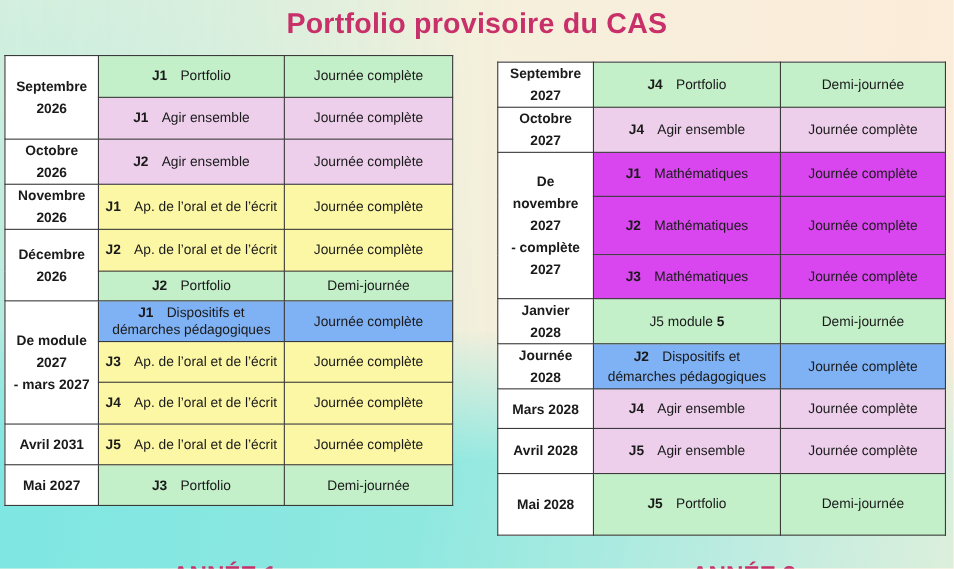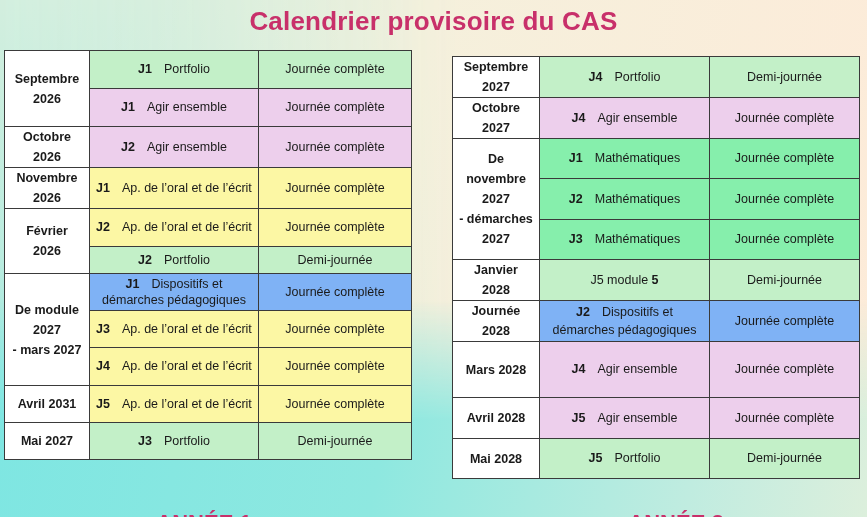--- a/index.html
+++ b/index.html
@@ -39,31 +39,31 @@
   .sched td {
     border:1px solid #3a3a3a; padding:0; text-align:center; vertical-align:middle;
     line-height:19px;
   }
   .sched td.month { background:#ffffff; font-weight:bold; font-size:12.5px; line-height:20px; }
   .sched td .code { font-weight:bold; margin-right:12px; }
   .c-green  { background:#c3f0c8; }
   .c-pink   { background:#edcfec; }
   .c-yellow { background:#fcf7a4; }
   .c-blue   { background:#7fb2f5; }
-  .c-cyan   { background:#86efac;margin-left:35px; }
+  .c-cyan   { background:#d946ef;margin-left:35px; }
   .b { font-weight:bold; }
   .left-just { text-align:left !important; padding-left:6px !important; }
 </style>
 </head>
 <body>
 
 <div class="left-band"></div>
 <div class="bottom-band"></div>
 
-<div class="title">Calendrier provisoire du CAS</div>
+<div class="title">Portfolio provisoire du CAS</div>
 
 <table class="sched" style="left:4px; top:50px; width:407px;">
   <colgroup>
       <col style="width:85px">
       <col style="width:169px">
       <col style="width:153px">
     </colgroup>
 
   <tbody>
       <tr style="height:38px">
@@ -92,21 +92,21 @@
     <td class="month">
       <span>Novembre</span><br>
       <span>2026</span>
     </td>
     <td class="c-yellow left-just"><span class="code">J1</span><span>Ap. de l’oral et de l’écrit</span></td>
     <td class="c-yellow">Journée complète</td>
   </tr>
 
   <tr style="height:38px">
     <td class="month" rowspan="2">
-      <span>Février</span><br>
+      <span>Décembre</span><br>
       <span>2026</span>
     </td>
     <td class="c-yellow left-just"><span class="code">J2</span><span>Ap. de l’oral et de l’écrit</span></td>
     <td class="c-yellow">Journée complète</td>
   </tr>
   <tr style="height:27px">
     <td class="c-green"><span class="code">J2</span><span>Portfolio</span></td>
     <td class="c-green">Demi-journée</td>
   </tr>
 
@@ -166,27 +166,27 @@
     </td>
     <td class="c-pink"><span class="code">J4</span><span>Agir ensemble</span></td>
     <td class="c-pink">Journée complète</td>
   </tr>
 
   <tr style="height:40px">
     <td class="month" rowspan="3">
       <span>De</span><br>
       <span>novembre</span><br>
       <span>2027</span><br>
-      <span>- démarches</span><br>
+      <span>- complète</span><br>
       <span>2027</span>
     </td>
     <td class="c-cyan"><span class="code">J1</span><span>Mathématiques</span></td>
     <td class="c-cyan">Journée complète</td>
   </tr>
-  <tr style="height:41px">
+  <tr style="height:53px">
     <td class="c-cyan"><span class="code">J2</span><span>Mathématiques</span></td>
     <td class="c-cyan">Journée complète</td>
   </tr>
   <tr style="height:40px">
     <td class="c-cyan"><span class="code">J3</span><span>Mathématiques</span></td>
     <td class="c-cyan">Journée complète</td>
   </tr>
 
   <tr style="height:40px">
     <td class="month">
@@ -199,33 +199,33 @@
 
   <tr style="height:41px">
     <td class="month">
       <span>Journée</span><br>
       <span>2028</span>
     </td>
     <td class="c-blue" style="line-height:18px"><span class="code">J2</span><span>Dispositifs et</span><br><span>démarches pédagogiques</span></td>
     <td class="c-blue">Journée complète</td>
   </tr>
 
-  <tr style="height:56px">
+  <tr style="height:36px">
     <td class="month">Mars 2028</td>
     <td class="c-pink"><span class="code">J4</span><span>Agir ensemble</span></td>
     <td class="c-pink">Journée complète</td>
   </tr>
 
   <tr style="height:41px">
     <td class="month">Avril 2028</td>
     <td class="c-pink"><span class="code">J5</span><span>Agir ensemble</span></td>
     <td class="c-pink">Journée complète</td>
   </tr>
 
-  <tr style="height:40px">
+  <tr style="height:56px">
     <td class="month">Mai 2028</td>
     <td class="c-green"><span class="code">J5</span><span>Portfolio</span></td>
     <td class="c-green">Demi-journée</td>
   </tr>
 </tbody>
   </table>
 
 <div class="year-label" style="left:104px; top:481px;">ANNÉE 1</div>
 <div class="year-label" style="left:576px; top:481px;">ANNÉE 2</div>
 

